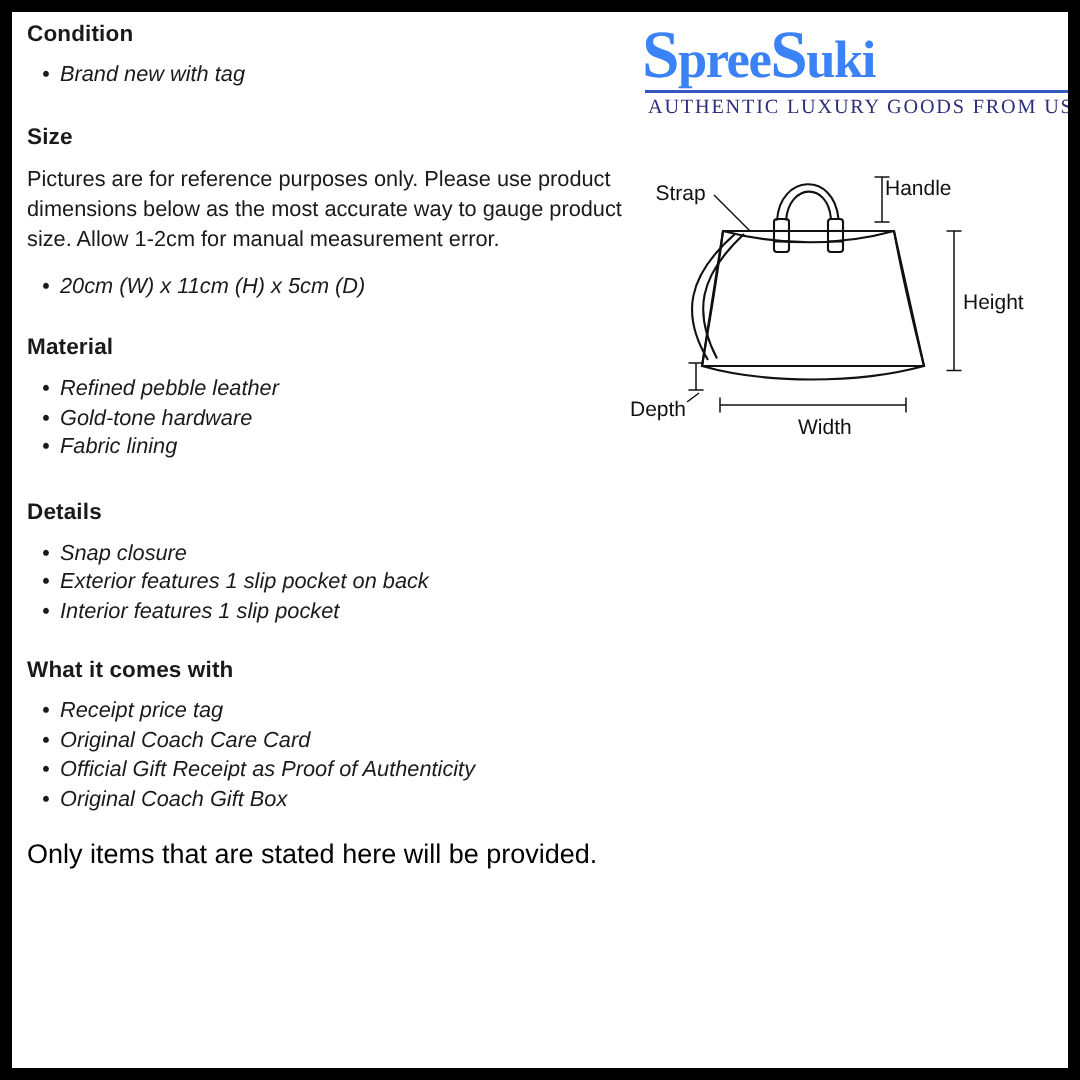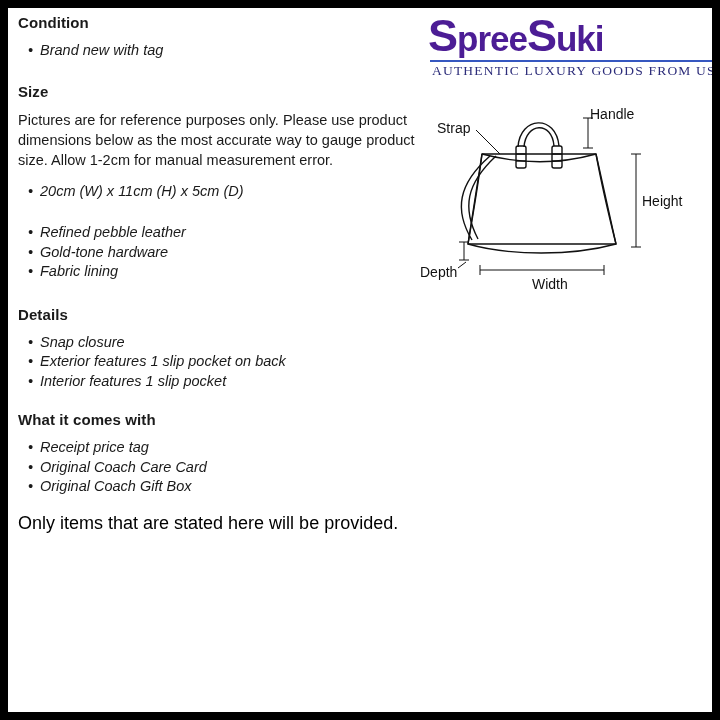--- a/index.html
+++ b/index.html
@@ -76,24 +76,24 @@
     left: 412px;
     top: 0px;
     width: 300px;
     height: 78px;
     overflow: hidden;
   }
   #logo .brand {
     position: absolute;
     left: 8px;
     top: 2px;
-    font-family: Liberation Sans, sans-serif;
+    font-family: Liberation Serif, serif;
     font-weight: bold;
     font-size: 45px;
-    color: #4c1d95;
+    color: #3b82f6;
     letter-spacing: -1px;
     white-space: nowrap;
     text-align: center;
   }
   #logo .brand .small {
     font-size: 35px;
   }
   #logo .tagline {
     position: absolute;
     left: 12px;
@@ -125,21 +125,21 @@
     display: block;
   }
   .dlabel {
     position: absolute;
     font-size: 14px;
     color: #111111;
     font-family: Liberation Sans, sans-serif;
     white-space: nowrap;
   }
   #lbl-strap  { left: 17px;  top: 28px; }
-  #lbl-handle { left: 170px; top: 14px; }
+  #lbl-handle { left: 170px; top: 25px; }
   #lbl-height { left: 222px; top: 101px; }
   #lbl-depth  { left: 0px;   top: 172px; text-align: right; }
   #lbl-width  { left: 112px; top: 184px; }
 </style>
 </head>
 <body>
 
 <div id="page">
 
   <div id="logo">
@@ -213,20 +213,21 @@
 
     <div class="section-block" style="margin-bottom:22px;">
       <h2 class="section">Size</h2>
       <p class="para">Pictures are for reference purposes only. Please use product dimensions below as the most accurate way to gauge product size. Allow 1-2cm for manual measurement error.</p>
       <ul class="bullets">
         <li>20cm (W) x 11cm (H) x 5cm (D)</li>
       </ul>
     </div>
 
     <div class="section-block" style="margin-bottom:24px;">
+      <h2 class="section">Material</h2>
       <ul class="bullets">
         <li>Refined pebble leather</li>
         <li>Gold-tone hardware</li>
         <li>Fabric lining</li>
       </ul>
     </div>
 
     <div class="section-block" style="margin-bottom:20px;">
       <h2 class="section">Details</h2>
       <ul class="bullets">
@@ -234,20 +235,21 @@
         <li>Exterior features 1 slip pocket on back</li>
         <li>Interior features 1 slip pocket</li>
       </ul>
     </div>
 
     <div class="section-block" style="margin-bottom:16px;">
       <h2 class="section">What it comes with</h2>
       <ul class="bullets">
         <li>Receipt price tag</li>
         <li>Original Coach Care Card</li>
+        <li>Official Gift Receipt as Proof of Authenticity</li>
         <li>Original Coach Gift Box</li>
       </ul>
     </div>
 
     <p class="note">Only items that are stated here will be provided.</p>
 
   </div>
 
 </div>
 

